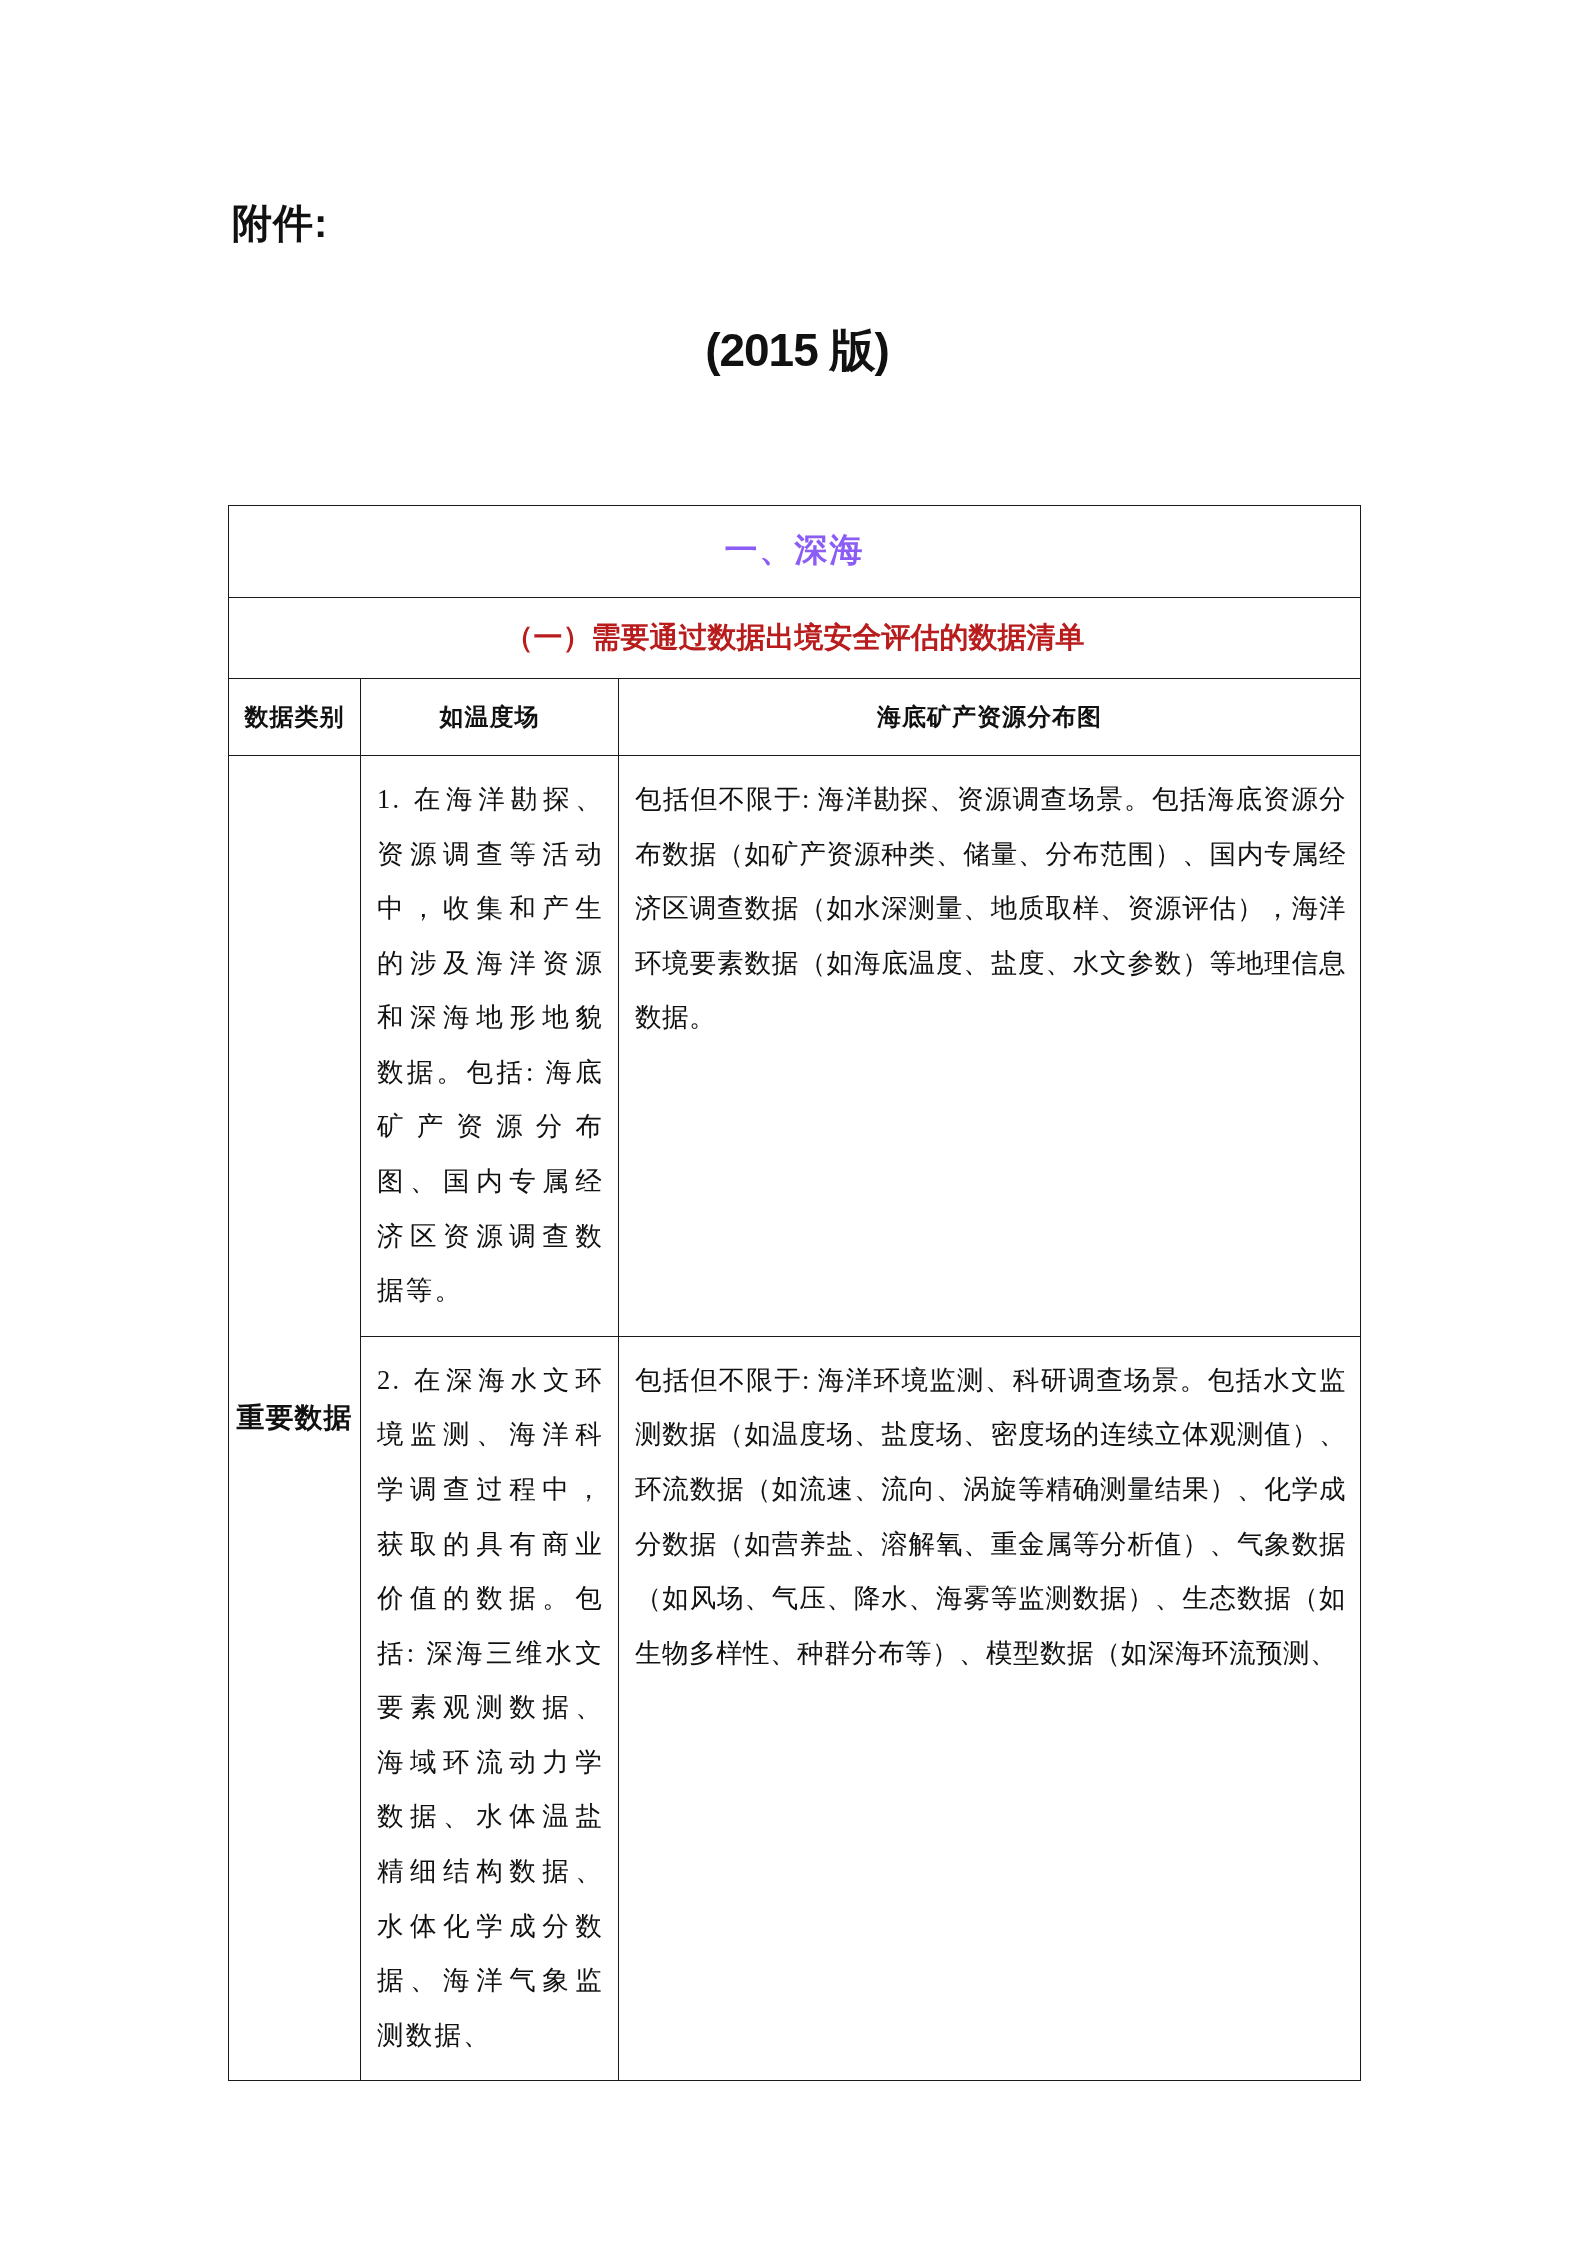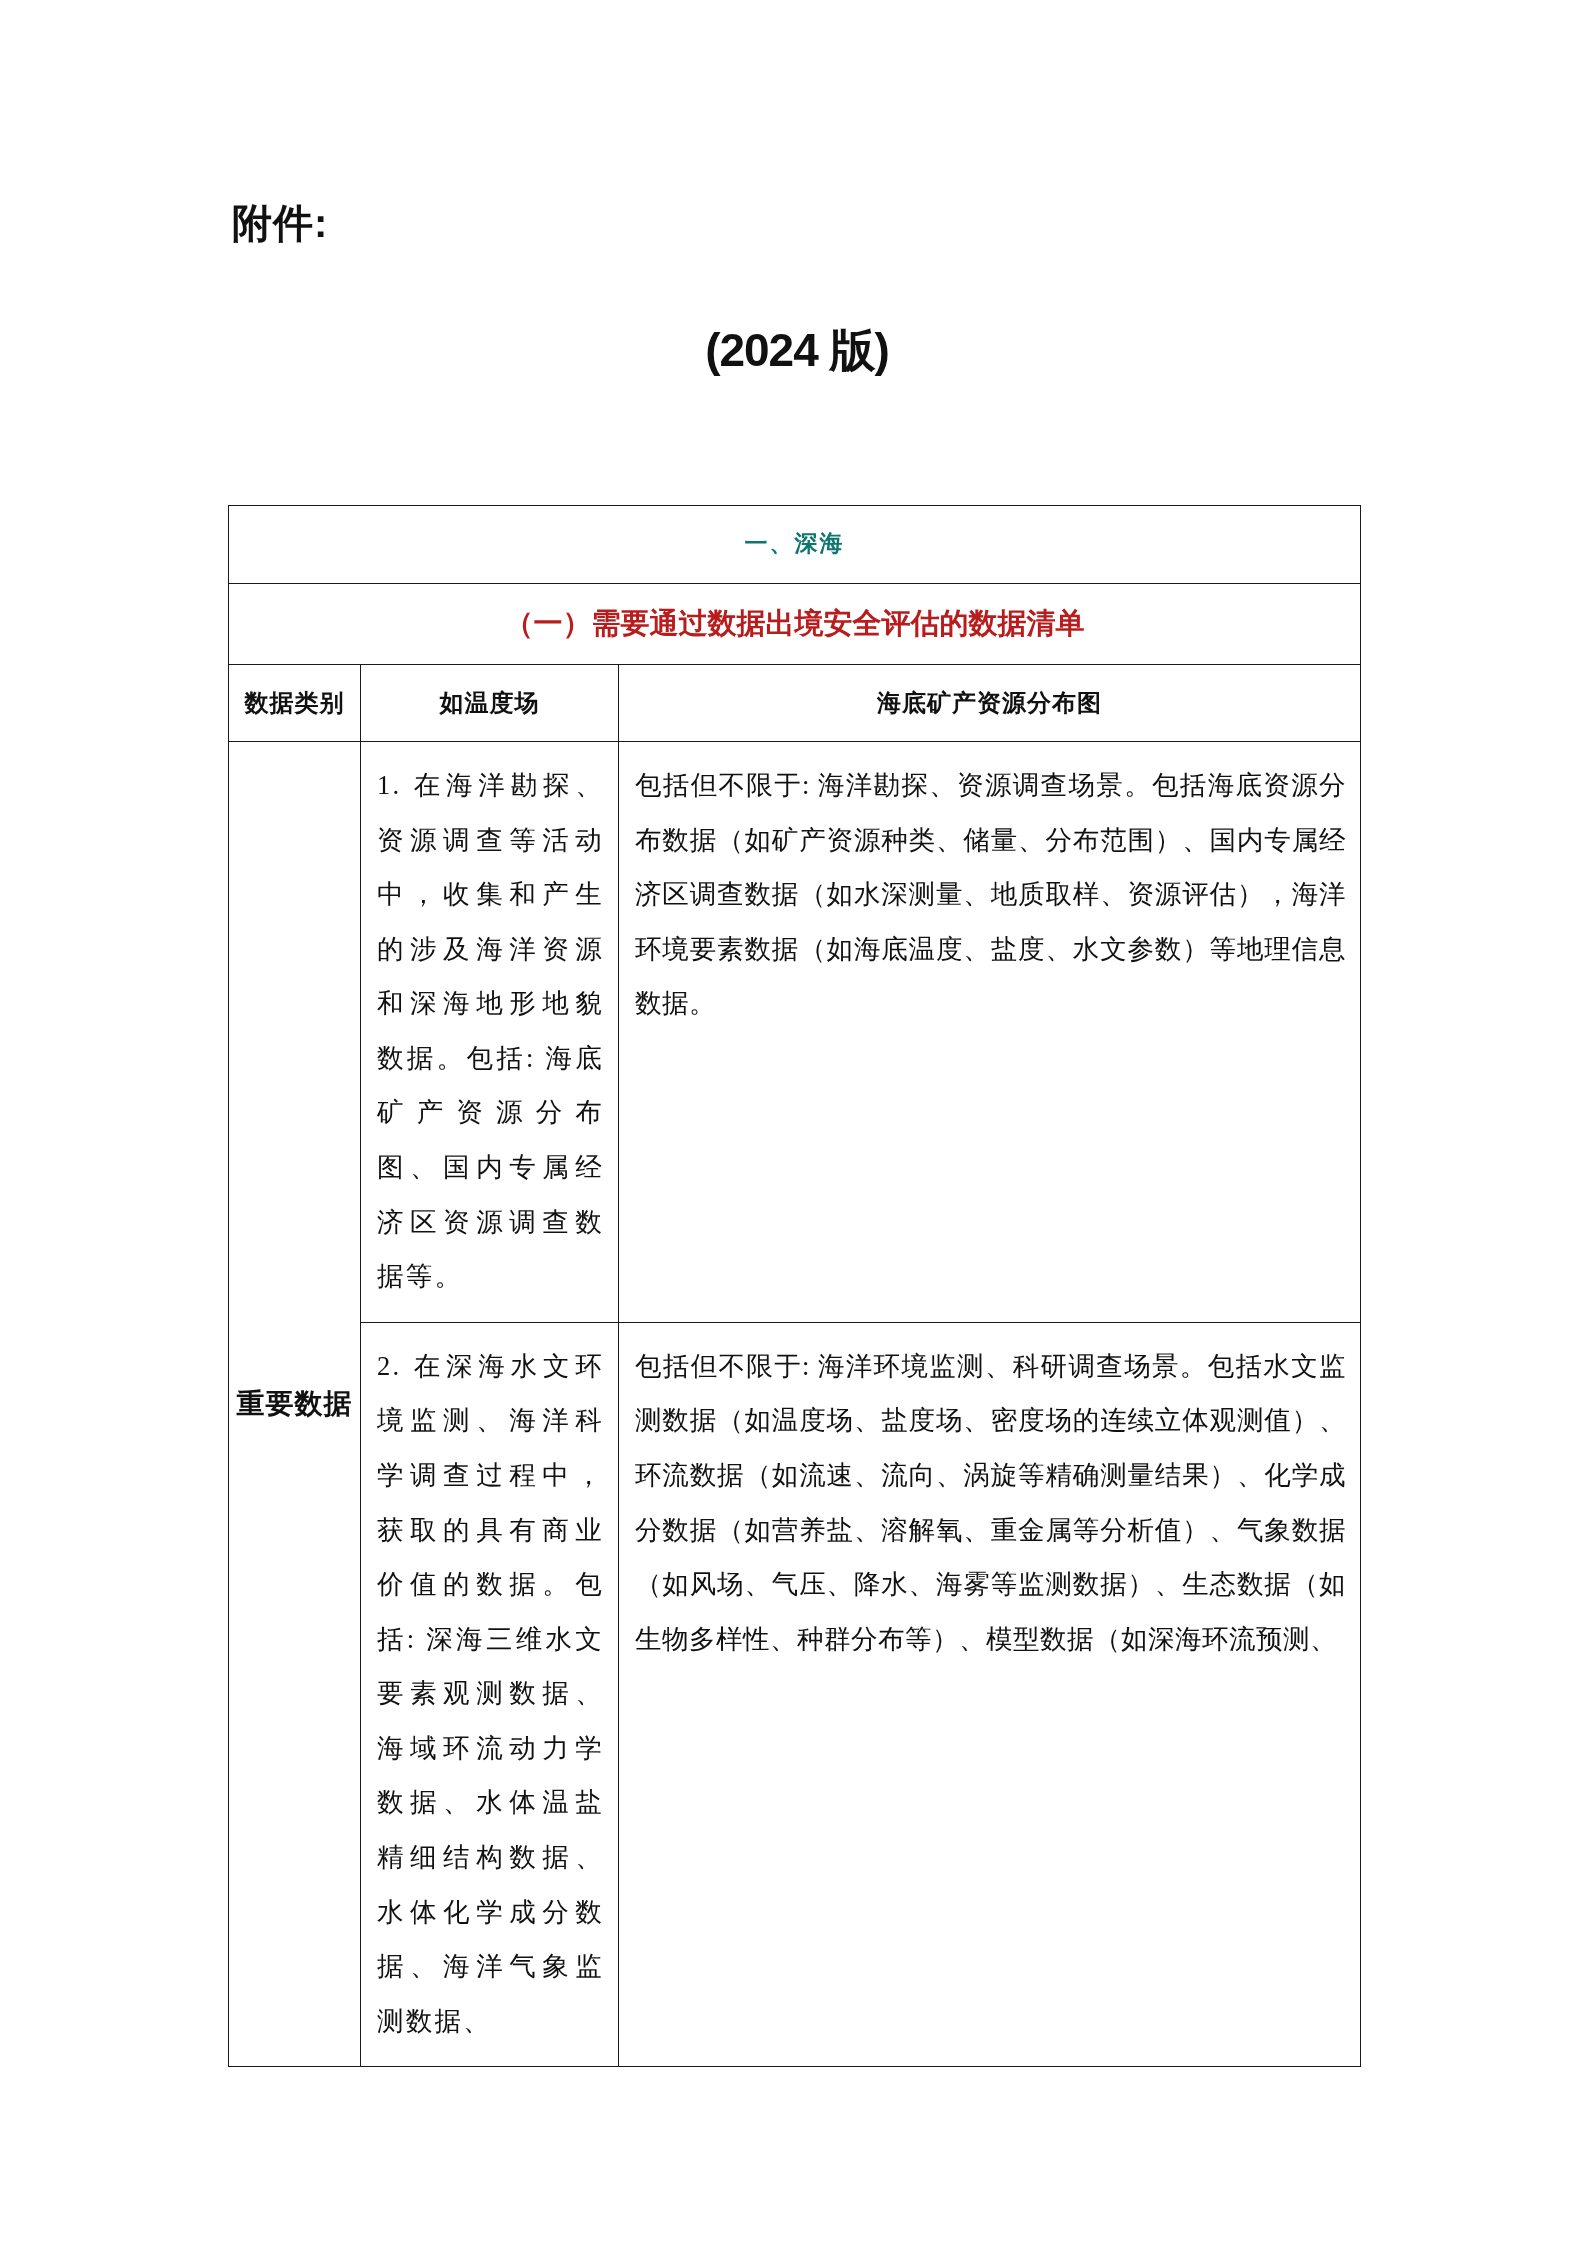--- a/index.html
+++ b/index.html
@@ -58,24 +58,24 @@
   }
   table.main td {
     border: 1.6px solid #1a1a1a;
     vertical-align: top;
     padding: 0;
   }
   .section-head {
     text-align: center;
     font-family: "Liberation Sans", "DejaVu Sans", sans-serif;
     font-weight: 700;
-    font-size: 23px;
+    font-size: 33px;
     letter-spacing: 2px;
     padding: 22px 0 24px 0 !important;
-    color: #0f766e;
+    color: #8b5cf6;
   }
   .subsection {
     text-align: center;
     font-size: 29px;
     font-weight: 700;
     padding: 20px 0 20px 0 !important;
     letter-spacing: 0px;
     color: #b91c1c;
   }
   .col-head {
@@ -114,21 +114,21 @@
   .col-w3 { width: 742px; }
 </style>
 </head>
 <body>
 
 <div class="page">
 
   <div class="attachment-label">附件:</div>
 
   <div class="doc-title">
-    <span class="line2">(2024 版)</span>
+    <span class="line2">(2015 版)</span>
   </div>
 
   <table class="main">
     <colgroup>
       <col class="col-w1">
       <col class="col-w2">
       <col class="col-w3">
     </colgroup>
     <tbody>
       <tr>

